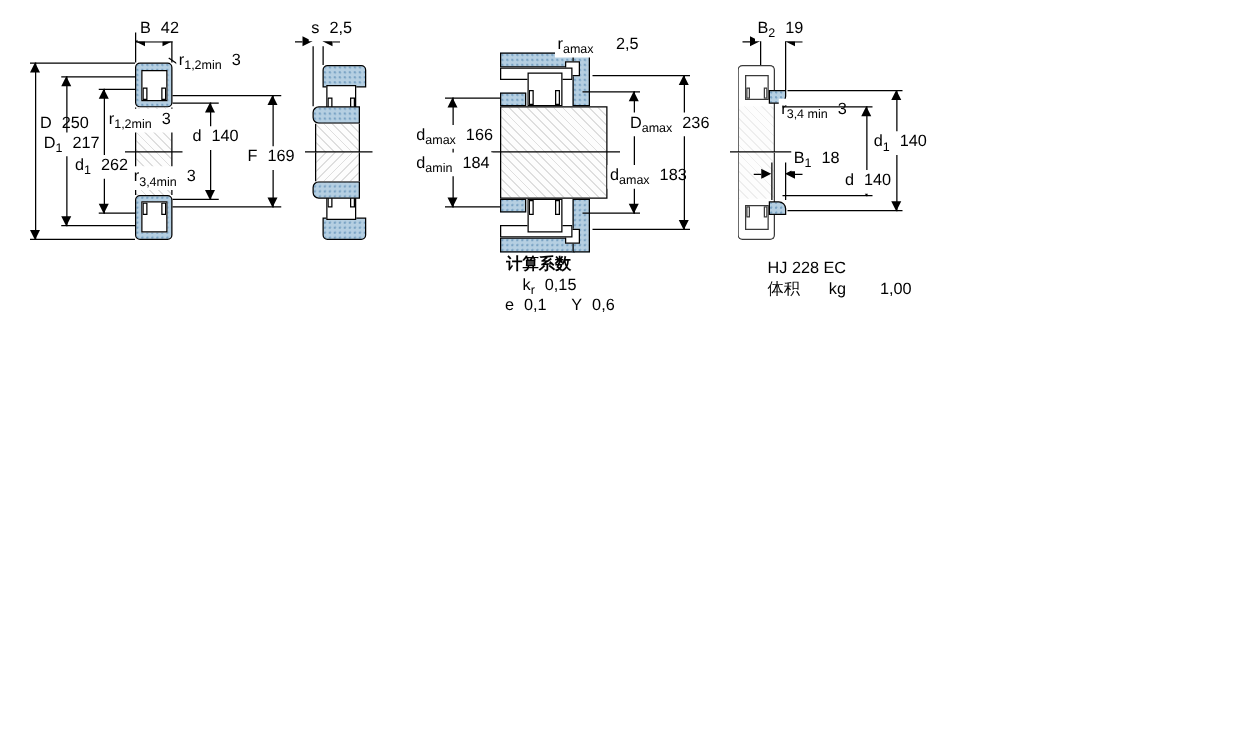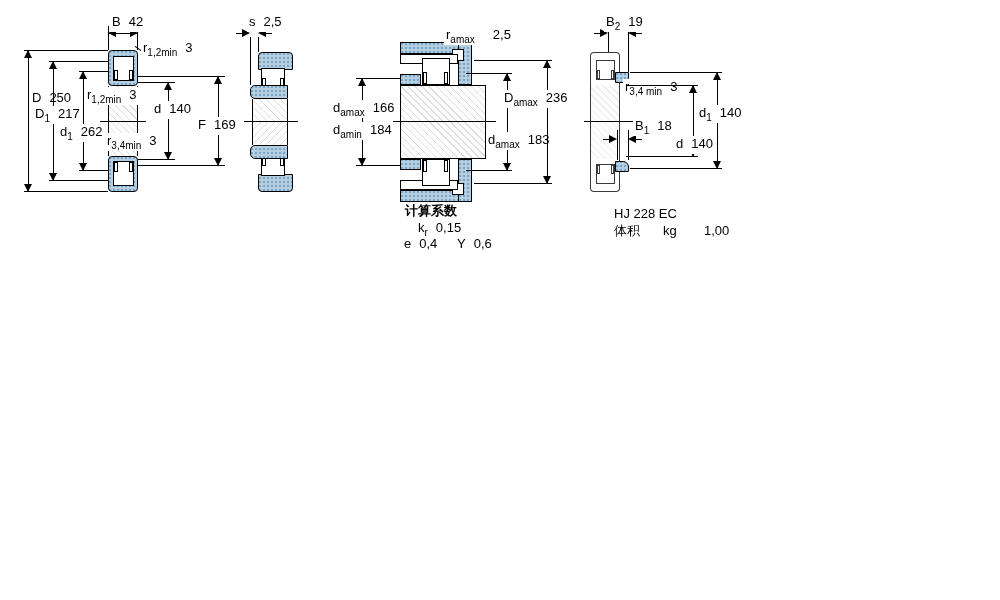--- a/index.html
+++ b/index.html
@@ -215,21 +215,21 @@
 
   <div class="vl" style="left:717px;top:72px;height:97px"></div>
   <div class="ar u" style="left:713px;top:72px"></div>
   <div class="ar d" style="left:713px;top:161px"></div>
   <div class="hl" style="left:630px;top:72px;width:92px"></div>
   <div class="hl" style="left:630px;top:168px;width:92px"></div>
   <span class="lbl" style="left:697px;top:105px"><span>d</span><sub>1</sub><span class="val">140</span></span>
 
   <span class="lbl bold" style="left:403px;top:203px">计算系数</span>
   <span class="lbl" style="left:416px;top:220px"><span>k</span><sub>r</sub><span class="val">0,15</span></span>
-  <span class="lbl" style="left:402px;top:236px"><span>e</span><span class="val">0,4</span></span>
+  <span class="lbl" style="left:402px;top:236px"><span>e</span><span class="val">0,1</span></span>
   <span class="lbl" style="left:455px;top:236px"><span>Y</span><span class="val">0,6</span></span>
 
   <span class="lbl" style="left:612px;top:206px">HJ 228 EC</span>
   <span class="lbl" style="left:612px;top:223px">体积</span>
   <span class="lbl" style="left:661px;top:223px">kg</span>
   <span class="lbl" style="left:702px;top:223px">1,00</span>
 
 </div>
 
 </body></html>

